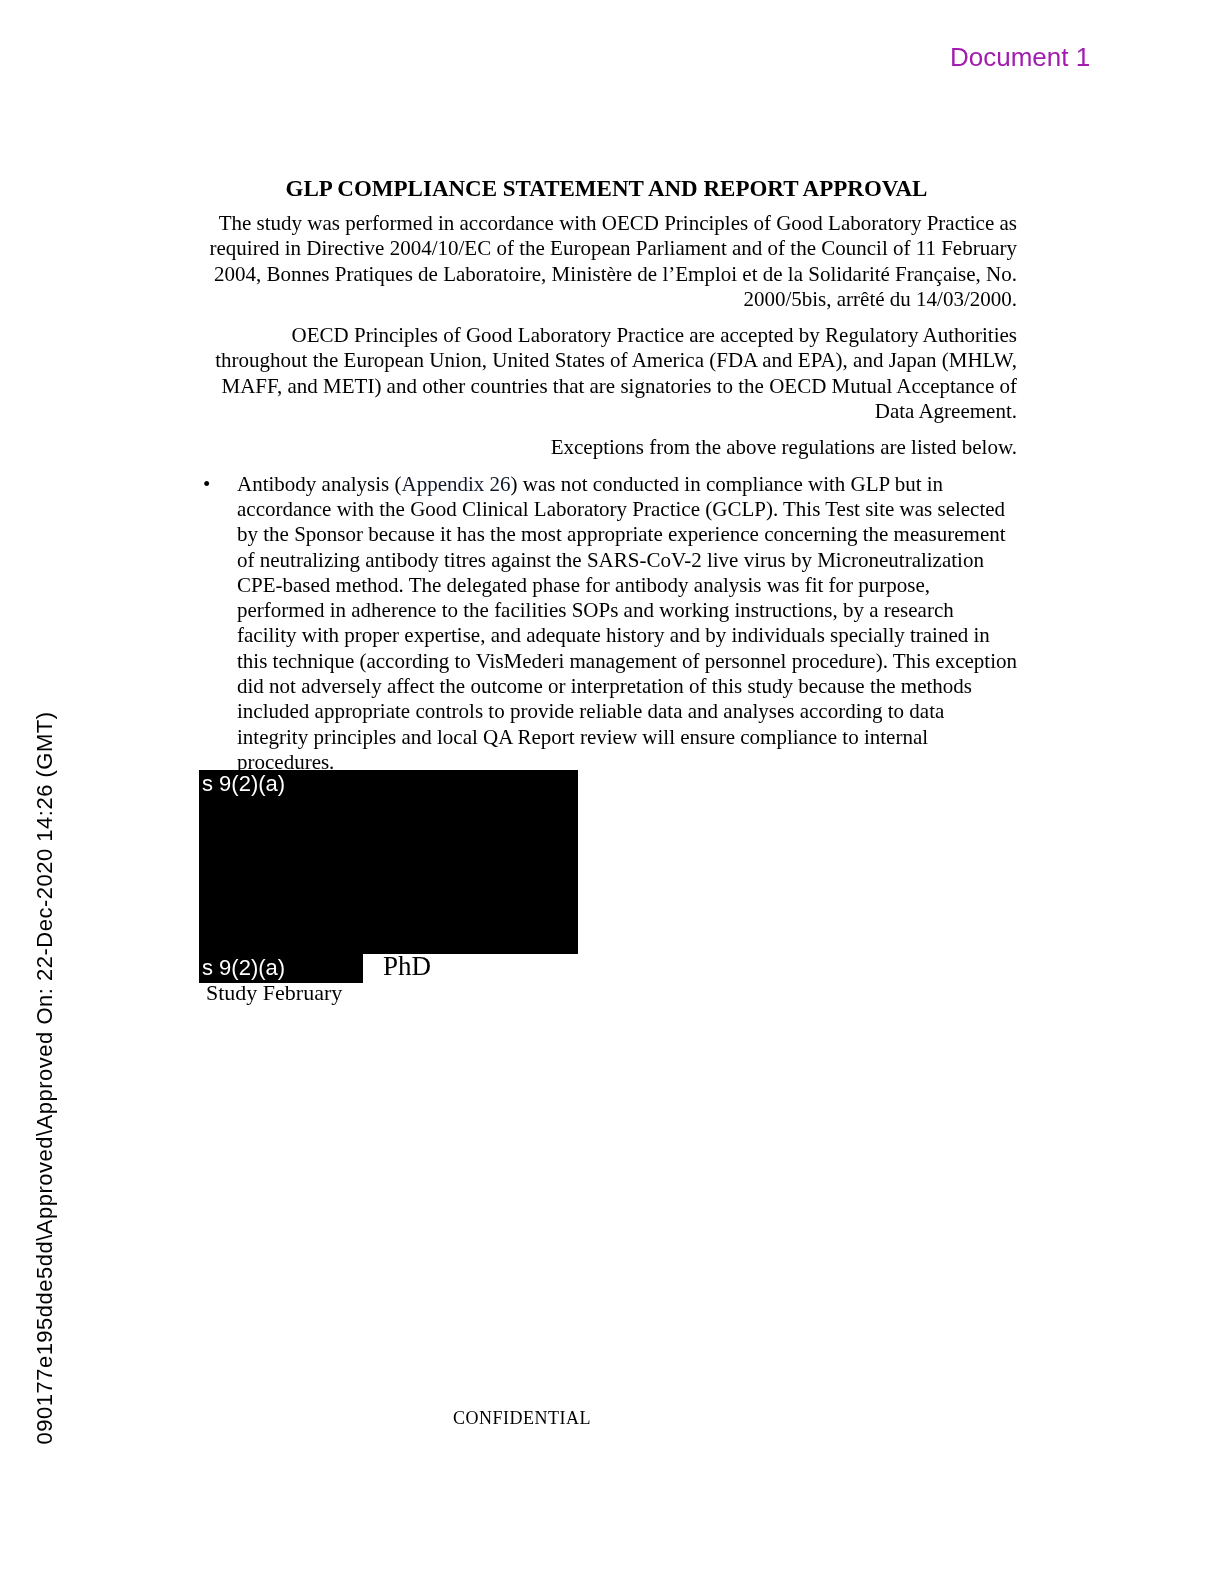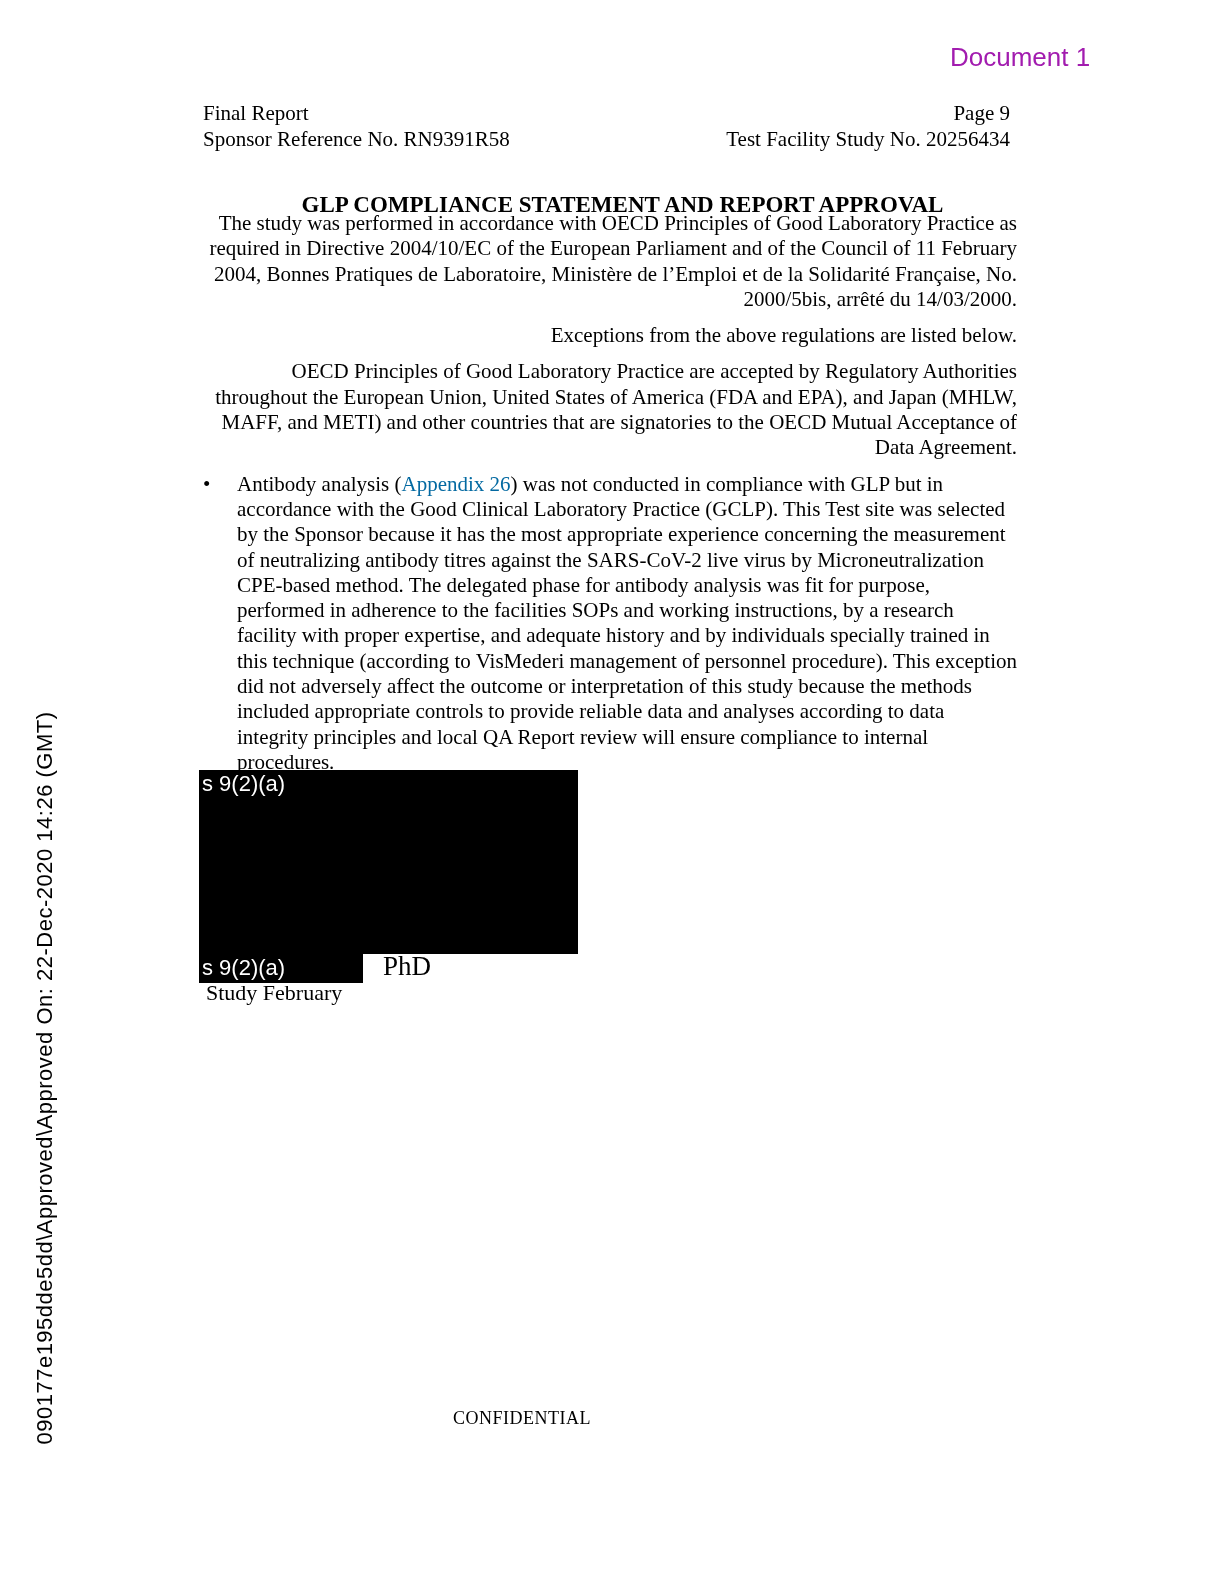--- a/index.html
+++ b/index.html
@@ -17,31 +17,31 @@
     position:absolute; left:950px; top:42px;
     font-family:"Liberation Sans", sans-serif; font-size:26px; color:#a21caf;
   }
   .header-row {
     position:absolute; left:203px; top:100px; width:807px;
     display:flex; justify-content:space-between;
     font-size:21px; line-height:26px;
   }
   .header-right { text-align:right; }
   .doc-title {
-    position:absolute; left:203px; top:176px; width:807px; margin:16px;
+    position:absolute; left:203px; top:176px; width:807px; margin:0;
     text-align:center; font-size:23px; font-weight:bold;
   }
   .body-block {
     position:absolute; left:203px; top:211px; width:814px;
     font-size:21px; line-height:25.3px; text-align:left;
   }
   .body-block p { margin:0 0 11px 0;text-align:right; }
   .bullet-item { display:flex; margin:0; }
   .bullet-marker { flex:none; width:34px; }
-  .appendix-link { color:#0369a1; text-decoration:none; cursor:pointer; }
+  .appendix-link { color:#0f172a; text-decoration:none; cursor:pointer; }
   .redaction { position:absolute; background:#000000; }
   .redaction-large { left:199px; top:770px; width:379px; height:184px; }
   .redaction-small { left:199px; top:954px; width:164px; height:29px; }
   .redaction-label {
     display:block; color:#ffffff; font-family:"Liberation Sans", sans-serif;
     font-size:22px; line-height:26px; padding:1px 12px 0 3px; white-space:nowrap;
   }
   .credential { position:absolute; left:383px; top:951px; font-size:27px; }
   .role { position:absolute; left:206px; top:980px; font-size:22px; }
   .footer {
@@ -51,37 +51,27 @@
 </style>
 </head>
 <body>
 
 <div class="page">
 
   <div class="watermark">090177e195dde5dd\Approved\Approved On: 22-Dec-2020 14:26 (GMT)</div>
 
   <div class="doc-stamp">Document 1</div>
 
-  <div class="header-row">
-    <div class="header-left">
-      <div>Final Report</div>
-      <div>Sponsor Reference No. RN9391R58</div>
-    </div>
-    <div class="header-right">
-      <div>Page 9</div>
-      <div>Test Facility Study No. 20256434</div>
-    </div>
-  </div>
 
   <h1 class="doc-title">GLP COMPLIANCE STATEMENT AND REPORT APPROVAL</h1>
 
   <div class="body-block">
     <p>The study was performed in accordance with OECD Principles of Good Laboratory Practice as required in Directive 2004/10/EC of the European Parliament and of the Council of 11 February 2004, Bonnes Pratiques de Laboratoire, Ministère de l’Emploi et de la Solidarité Française, No. 2000/5bis, arrêté du 14/03/2000.</p>
+    <p>OECD Principles of Good Laboratory Practice are accepted by Regulatory Authorities throughout the European Union, United States of America (FDA and EPA), and Japan (MHLW, MAFF, and METI) and other countries that are signatories to the OECD Mutual Acceptance of Data Agreement.</p>
     <p>Exceptions from the above regulations are listed below.</p>
-    <p>OECD Principles of Good Laboratory Practice are accepted by Regulatory Authorities throughout the European Union, United States of America (FDA and EPA), and Japan (MHLW, MAFF, and METI) and other countries that are signatories to the OECD Mutual Acceptance of Data Agreement.</p>
     <div class="bullet-item">
       <span class="bullet-marker">•</span>
       <span class="bullet-text"><span>Antibody analysis (</span><a class="appendix-link">Appendix 26</a><span>) was not conducted in compliance with GLP but in accordance with the Good Clinical Laboratory Practice (GCLP). This Test site was selected by the Sponsor because it has the most appropriate experience concerning the measurement of neutralizing antibody titres against the SARS-CoV-2 live virus by Microneutralization CPE-based method. The delegated phase for antibody analysis was fit for purpose, performed in adherence to the facilities SOPs and working instructions, by a research facility with proper expertise, and adequate history and by individuals specially trained in this technique (according to VisMederi management of personnel procedure). This exception did not adversely affect the outcome or interpretation of this study because the methods included appropriate controls to provide reliable data and analyses according to data integrity principles and local QA Report review will ensure compliance to internal procedures.</span></span>
     </div>
   </div>
 
   <div class="redaction redaction-large">
     <span class="redaction-label">s 9(2)(a)</span>
   </div>
 

